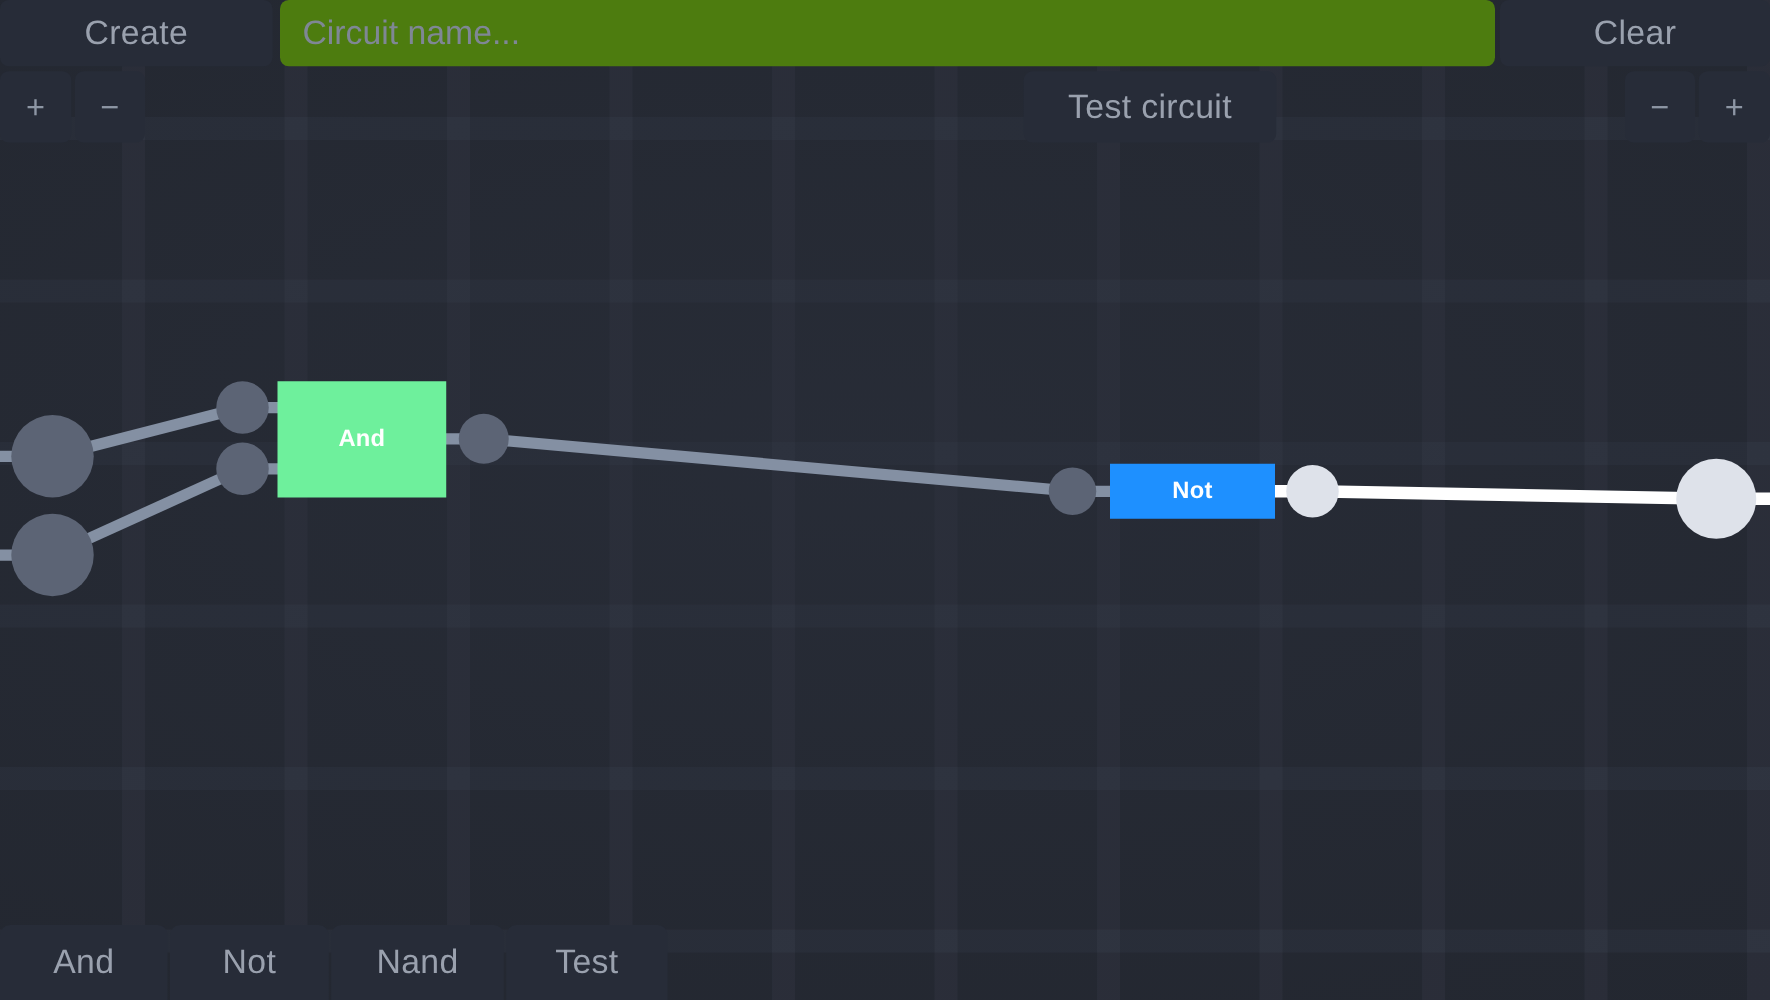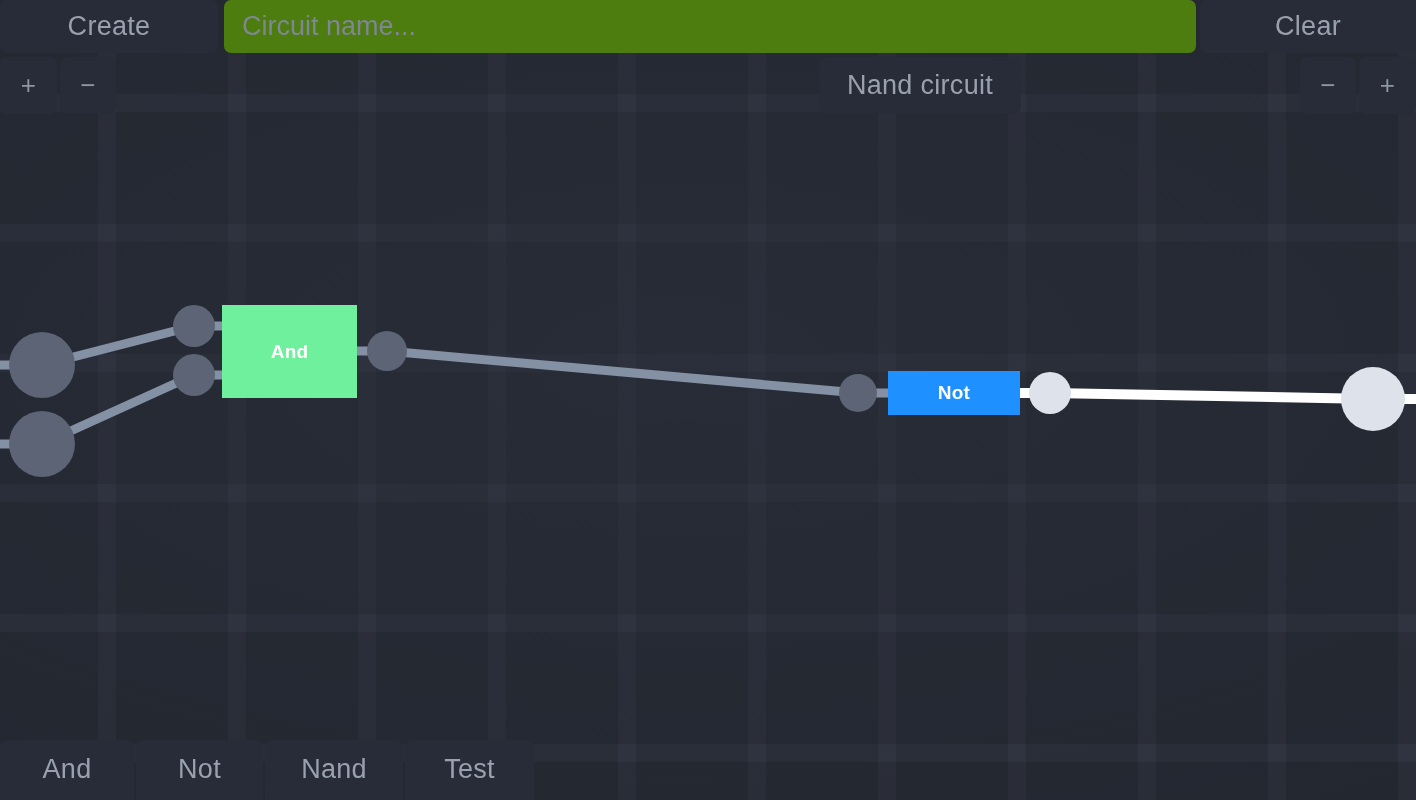--- a/index.html
+++ b/index.html
@@ -205,21 +205,21 @@
     <input class="name-input" type="text" style="left: 224px; top: 0px; width: 972px; height: 53px;" placeholder="Circuit name...">
 
     <button class="tb-btn" style="left:1200px; top:0; width:216px; height:53px;">Clear</button>
 
     <button class="tb-btn tb-small" style="left:0; top:57px; width:57px; height:57px;">+</button>
 
     <button class="tb-btn tb-small" style="left:60px; top:57px; width:56px; height:57px;">−</button>
 
 
 
-    <button class="tb-btn" style="left:819px; top:57px; width:202px; height:57px;">Nand circuit</button>
+    <button class="tb-btn" style="left:819px; top:57px; width:202px; height:57px;">Test circuit</button>
 
     <button class="tb-btn tb-small" style="left:1300px; top:57px; width:56px; height:57px;">−</button>
 
     <button class="tb-btn tb-small" style="left:1359px; top:57px; width:57px; height:57px;">+</button>
   </div>
 
   <div class="bottombar">
       <button class="bb-btn" style="left: 0px; width: 134px;">And</button>
       <button class="bb-btn" style="left: 136px; width: 127px;">Not</button>
       <button class="bb-btn" style="left: 265px; width: 138px;">Nand</button>

